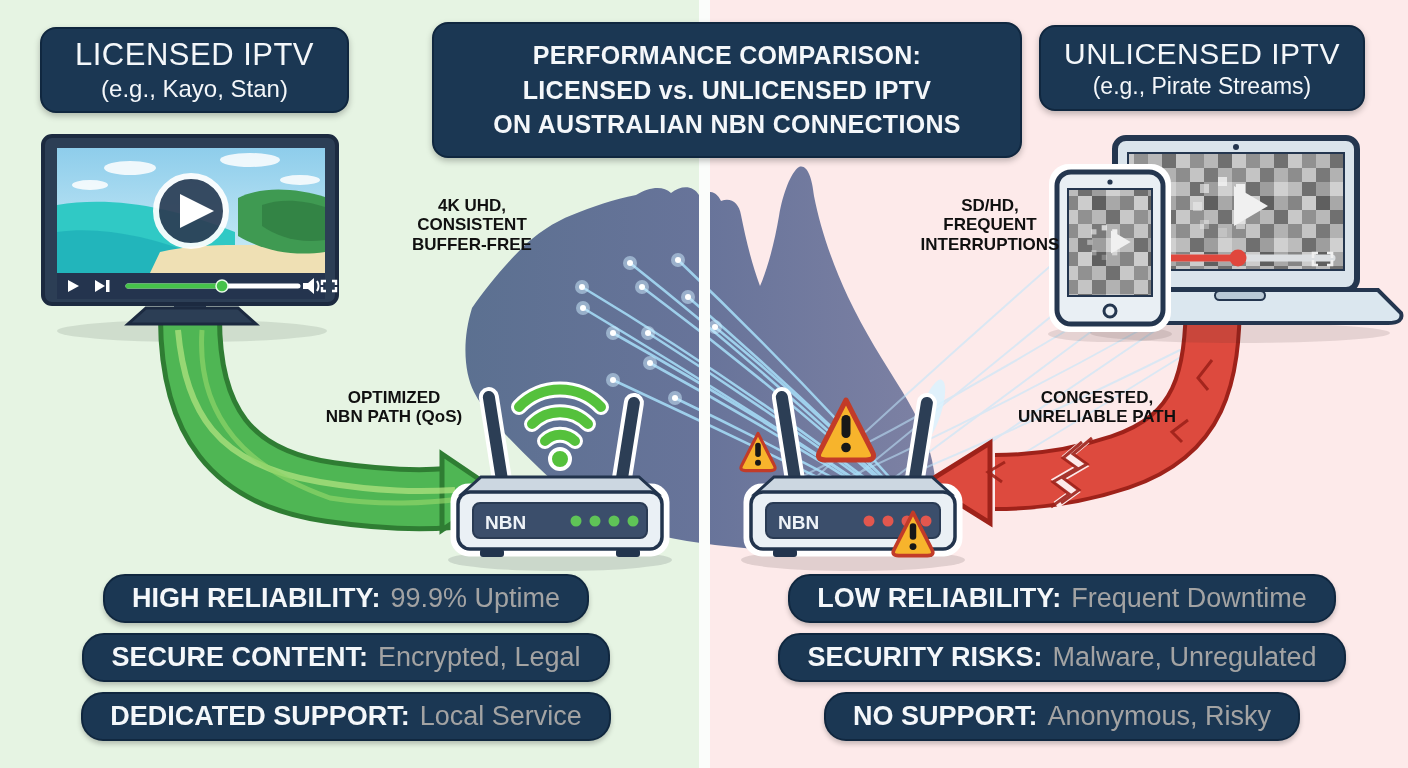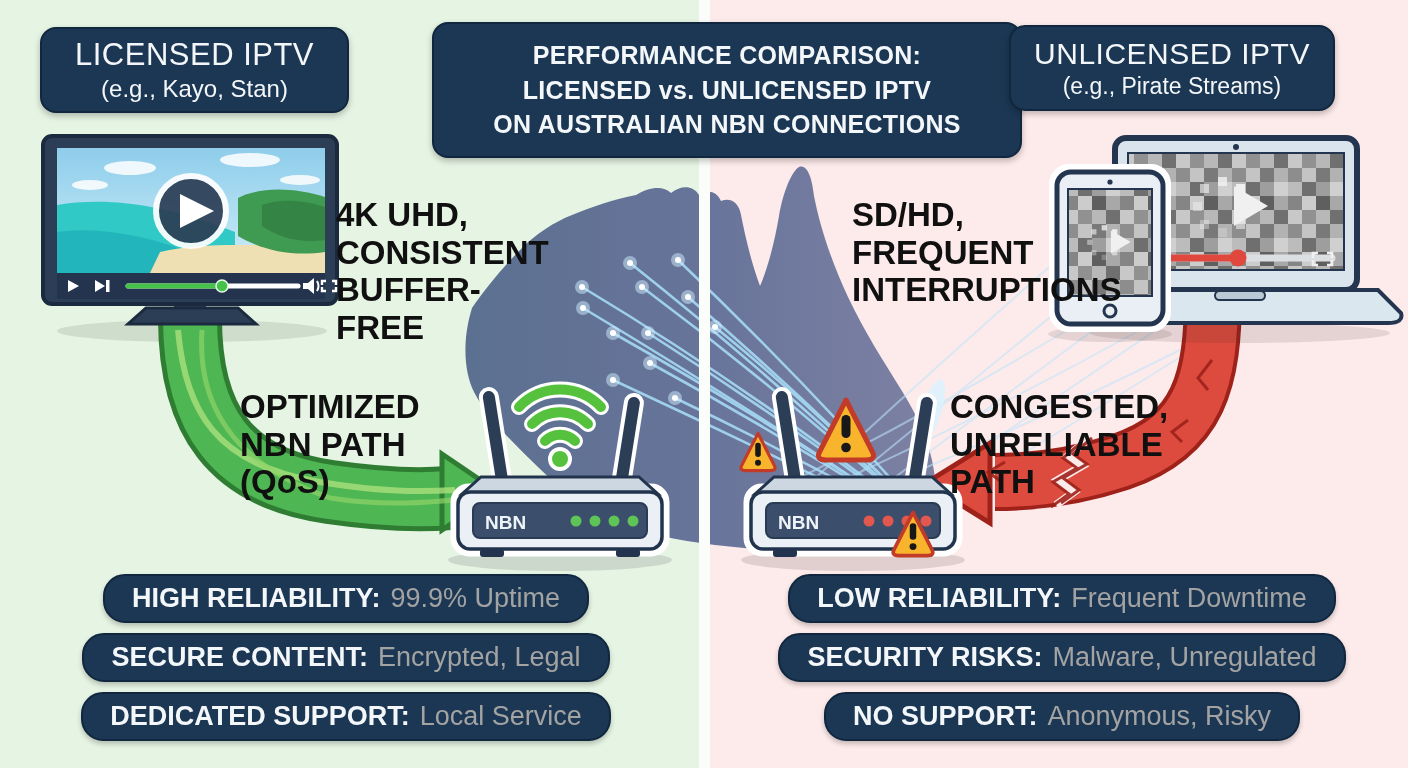--- a/index.html
+++ b/index.html
@@ -8,22 +8,22 @@
   .half{position:absolute;top:0;bottom:0;}
   .half.left{left:0;width:702px;background:#e6f4e3;}
   .half.right{left:702px;right:0;background:#fdeaea;}
   svg.art{position:absolute;left:0;top:0;}
   .navy-box{position:absolute;background:#1b3753;border:2px solid #10273f;border-radius:16px;
             color:#f4f7fa;text-align:center;display:flex;flex-direction:column;
             justify-content:center;box-shadow:0 3px 6px rgba(0,0,0,.25);}
   .navy-box .t1{font-weight:normal;font-size:31px;letter-spacing:.5px;}
   .navy-box .t2{font-size:24px;margin-top:2px;}
   .title-box{line-height:1.38;font-weight:bold;font-size:25px;letter-spacing:.3px;}
-  .label{position:absolute;text-align:left;color:#101010;font-weight:bold;
-         font-size:33px;line-height:1.14;}
+  .label{position:absolute;text-align:center;color:#101010;font-weight:bold;
+         font-size:17px;line-height:1.14;margin-left:32px;}
   .pill-col{position:absolute;display:flex;flex-direction:column;align-items:center;gap:10px;}
   .pill{display:inline-flex;align-items:baseline;background:#1b3753;border:2px solid #10273f;
         border-radius:22px;padding:7px 27px;white-space:nowrap;color:#f4f7fa;font-size:27px;
         box-shadow:0 3px 5px rgba(0,0,0,.22);}
   .pill-label{font-weight:bold;margin-right:10px;}
   .pill-value{font-weight:normal;color:#a3a3a3;}
 </style>
 </head>
 <body>
 
@@ -311,21 +311,21 @@
     <div class="t1">LICENSED IPTV</div>
     <div class="t2">(e.g., Kayo, Stan)</div>
   </div>
 
   <div class="navy-box title-box" style="left:432px;top:22px;width:586px;height:132px;">
     <div>PERFORMANCE COMPARISON:</div>
     <div>LICENSED vs. UNLICENSED IPTV</div>
     <div>ON AUSTRALIAN NBN CONNECTIONS</div>
   </div>
 
-  <div class="navy-box" style="left:1009px;top:25px;width:322px;height:82px;">
+  <div class="navy-box" style="left:1039px;top:25px;width:322px;height:82px;">
     <div class="t1" style="font-size:30px;">UNLICENSED IPTV</div>
     <div class="t2" style="font-size:23px;">(e.g., Pirate Streams)</div>
   </div>
 
   <div class="label" style="left:336px;top:196px;width:208px;">
     <div>4K UHD,</div>
     <div>CONSISTENT</div>
     <div>BUFFER-FREE</div>
   </div>
 

